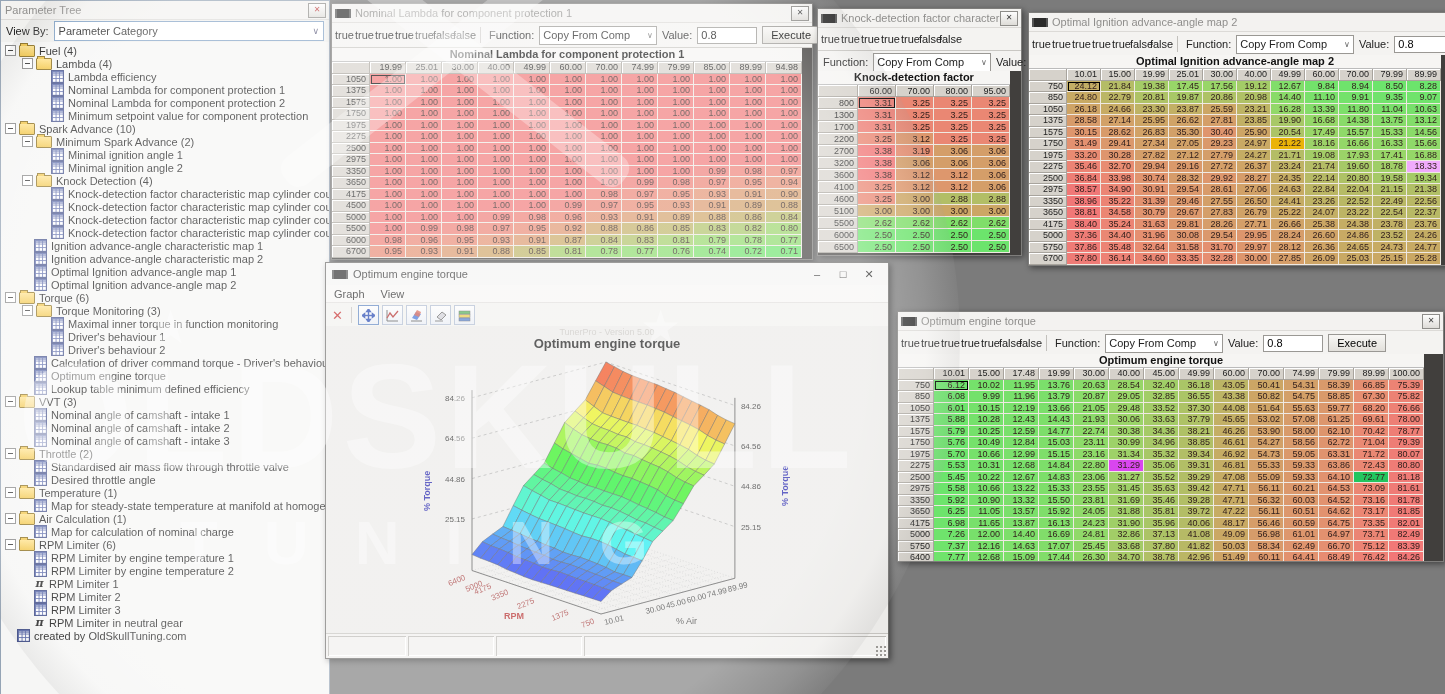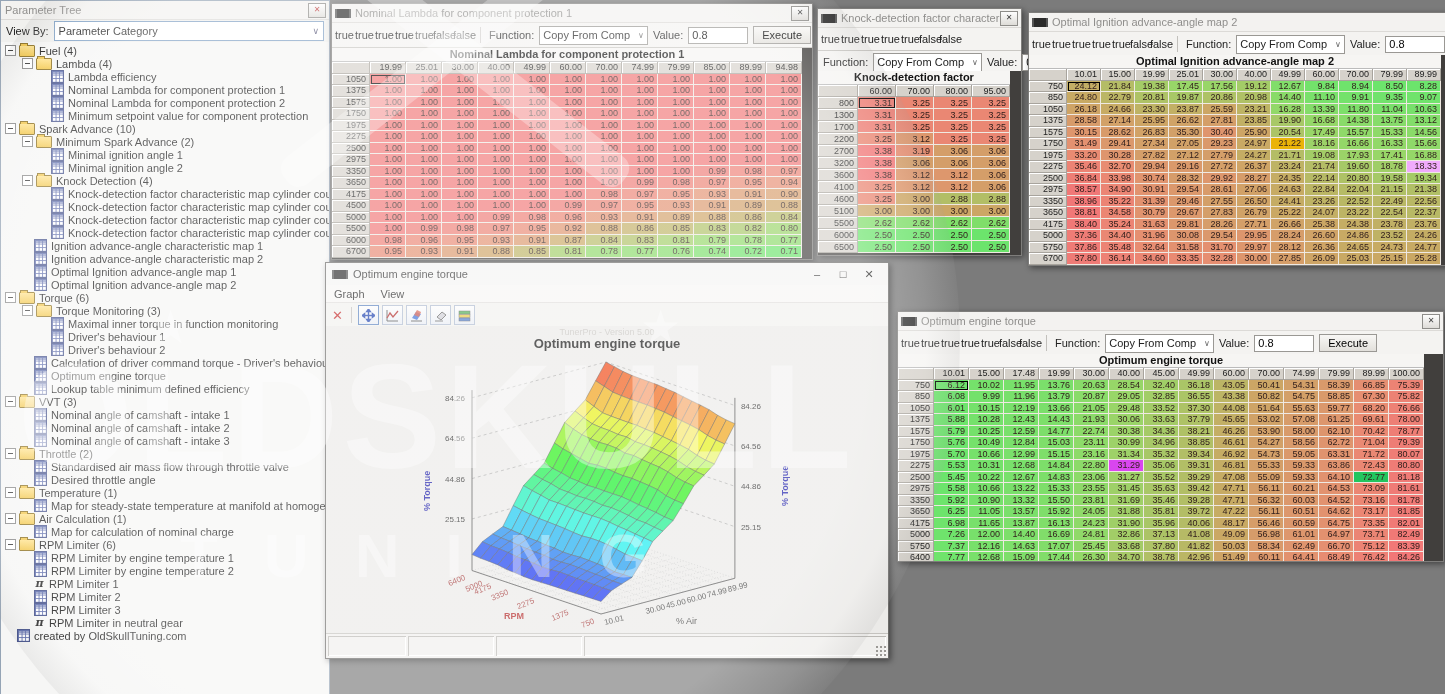--- a/index.html
+++ b/index.html
@@ -12,21 +12,21 @@
   .win{position:absolute;background:#f0efed;border:1px solid #7e7d7b;box-shadow:2px 2px 6px rgba(0,0,0,.45);}
   .titlebar{height:18px;display:flex;align-items:center;padding:0 3px;background:#f3f2f0;border-bottom:1px solid #dcdad7;}
   .titlebar .ttext{flex:1;font-size:11px;color:#8f8e8c;white-space:nowrap;overflow:hidden;margin-left:4px;}
   .chip{width:12px;height:9px;background:#2b2b2b;border-left:2px solid #555;border-right:2px solid #555;flex:0 0 auto;}
   .closebox{width:16px;height:13px;border:1px solid #8e8d8a;background:linear-gradient(#fdfdfd,#dedcd8);
     font-size:8px;line-height:11px;text-align:center;color:#444;flex:0 0 auto;}
   .maptoolbar{height:24px;display:flex;align-items:center;gap:5px;padding:0 5px;background:#f4f3f1;border-bottom:1px solid #c9c7c3;font-size:11px;color:#222;white-space:nowrap;}
   .tb-ic{width:15px;height:15px;display:inline-flex;align-items:center;justify-content:center;flex:0 0 auto;}
   .tb-sep{width:1px;height:16px;background:#c2c0bc;margin:0 3px;flex:0 0 auto;}
   .redx{color:#c22020;font-weight:bold;font-size:13px;}
-  .fsel{height:17px;background:#fff;border:1px solid #9a9894;display:inline-flex;align-items:center;font-size:11px;padding:0 3px;gap:8px;}
+  .fsel{height:17px;background:#fff;border:1px solid #9a9894;display:inline-flex;align-items:center;font-size:11px;padding:0 3px;gap:17px;}
   .fsel .chev{color:#666;font-size:8px;}
   .vinput{height:15px;width:52px;border:1px solid #9a9894;font-size:11px;padding:0 3px;font-family:inherit;}
   .execbtn{height:18px;border:1px solid #9a9894;background:linear-gradient(#f8f7f5,#e2e0db);font-size:11px;padding:0 8px;}
   .tablezone{position:absolute;left:0;right:0;bottom:0;background:#413f3d;overflow:hidden;}
   .maptitle{background:#f6f5f3;border-bottom:1px solid #bbb;font-weight:bold;font-size:11px;color:#111;text-align:center;height:13px;line-height:13px;}
   .grid{display:grid;}
   .cell,.hcell{font-size:9px;line-height:var(--rh);height:var(--rh);text-align:right;padding-right:3px;box-sizing:border-box;overflow:hidden;}
   .hcell{background:#d6d2cb;border-right:1px solid #a8a49d;border-bottom:1px solid #a8a49d;box-shadow:inset 1px 1px 0 #fff;color:#222;}
   .cell{border-right:1px solid #efe9e2;border-bottom:1px solid #efe9e2;color:#33201d;}
   .cell.sel{outline:1px solid #000;outline-offset:-2px;}
@@ -62,21 +62,21 @@
   #gstatus{position:absolute;left:0;right:0;bottom:0;height:20px;background:#f0efed;border-top:1px solid #c4c2be;display:flex;gap:2px;padding:2px;}
   .scell{box-shadow:inset 1px 1px 0 #b9b7b3,inset -1px -1px 0 #fff;}
   #grip{position:absolute;right:1px;bottom:1px;width:12px;height:12px;
     background-image:radial-gradient(circle at 2px 2px,#9a9894 1px,transparent 1.4px);background-size:4px 4px;}
   
   #watermark{position:absolute;inset:0;pointer-events:none;z-index:40;}
   .wm-circle{position:absolute;left:-80px;top:-180px;width:1040px;height:1040px;border-radius:50%;
     background:radial-gradient(circle,rgba(255,255,255,.34) 58%,rgba(255,255,255,.18) 66%,rgba(120,120,120,.12) 72%,transparent 76%);}
   .wm-bar{position:absolute;width:430px;height:34px;background:rgba(255,255,255,.30);border-radius:14px;}
   .wm-t1{position:absolute;left:18px;top:332px;font-size:148px;font-weight:bold;letter-spacing:4px;color:rgba(255,255,255,.38);white-space:nowrap;}
-  .wm-t2{position:absolute;left:180px;top:520px;font-size:62px;font-weight:bold;letter-spacing:46px;color:rgba(255,255,255,.38);white-space:nowrap;}
+  .wm-t2{position:absolute;left:180px;top:507px;font-size:62px;font-weight:bold;letter-spacing:46px;color:rgba(255,255,255,.38);white-space:nowrap;}
   .wm-star{position:absolute;color:rgba(255,255,255,.40);font-size:46px;}
 </style>
 </head>
 <body>
 
 <div class="win" id="win-tree">
   <div class="titlebar">
     <span class="ttext" style="margin-left:1px">Parameter Tree</span>
     <span class="closebox" style="color:#b33">✕</span>
   </div>

